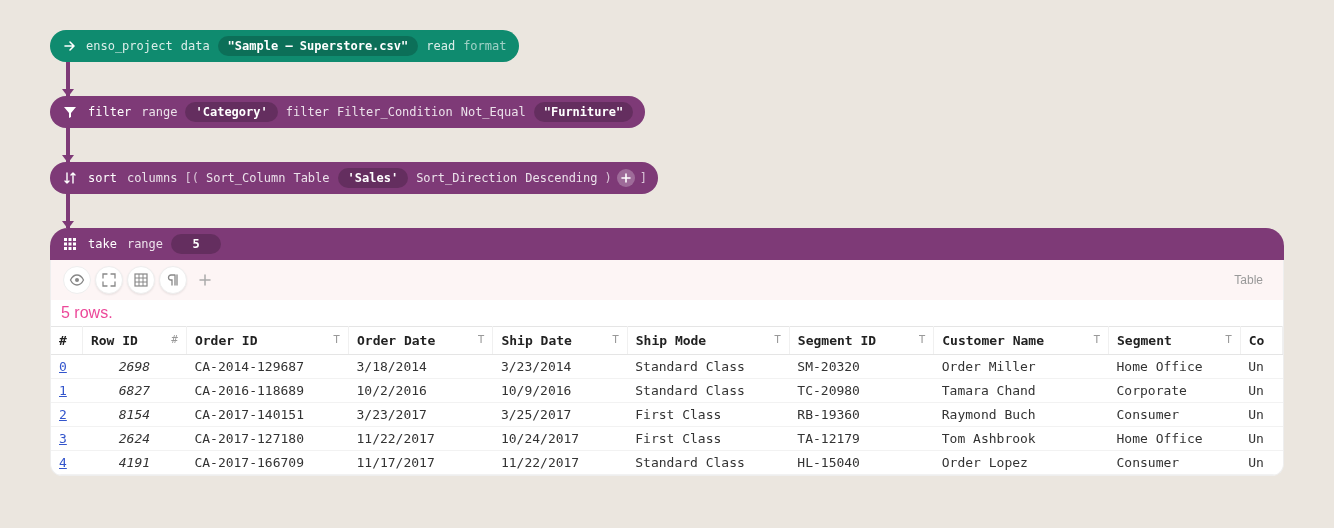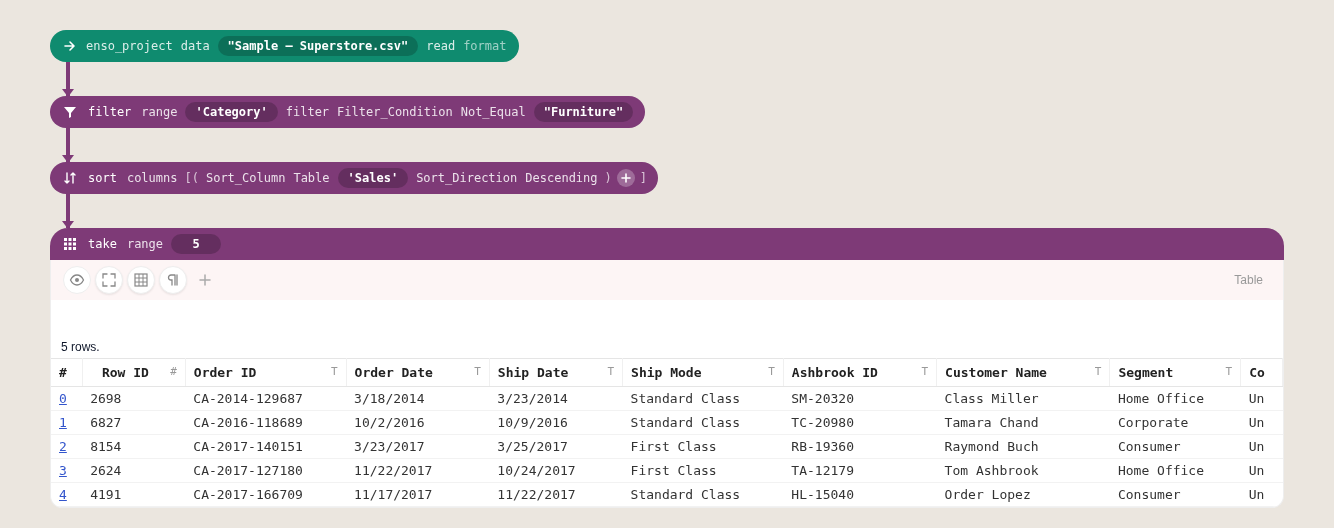--- a/index.html
+++ b/index.html
@@ -84,23 +84,22 @@
       border: 1px solid #eee;
       display: inline-flex; align-items: center; justify-content: center;
       color: #666;
       font-size: 14px;
     }
     .toolbar-btn.shadow { box-shadow: 0 1px 2px rgba(0,0,0,0.08); }
     .toolbar-spacer { flex: 1; }
     .toolbar-label { color: #999; font-size: 12px; margin-right: 8px; }
     .rows-info {
       padding: 4px 10px;
-      color: #0f172a;
-      font-size: 12px;
-      margin-top: 36px;
+      color: #ec4899;
+      font-size: 16px;
     }
     .data-table {
       width: 100%;
       border-collapse: collapse;
       font-family: "SF Mono", "Monaco", "Consolas", monospace;
       font-size: 13px;
     }
     .data-table th {
       text-align: left;
       padding: 6px 8px;
@@ -118,21 +117,21 @@
       font-weight: 400;
       font-size: 11px;
       margin-left: 10px;
     }
     .data-table td {
       padding: 4px 8px;
       border-bottom: 1px solid #f2f2f2;
       white-space: nowrap;
       color: #333;
     }
-    .data-table td.num { text-align: left; }
+    .data-table td.num { text-align: center; font-style: italic; }
     .data-table td a { color: #3355cc; text-decoration: underline; }
     .table-wrap { overflow-x: hidden; }
   </style>
 </head>
 <body>
 
 <div class="node-chain">
 
   <div class="node node-teal">
     <span class="node-icon">
@@ -241,41 +240,41 @@
       </span>
       <span class="toolbar-spacer"></span>
       <span class="toolbar-label">Table</span>
     </div>
     <div class="rows-info">5 rows.</div>
     <div class="table-wrap">
       <table class="data-table">
         <thead>
             <tr id="thead-row">
               <th><span>#</span></th>
-              <th style="text-align: center; margin-top: 12px;"><span>Row ID</span><span class="type-icon">#</span></th>
+              <th style="text-align: left; margin-top: 12px;"><span>Row ID</span><span class="type-icon">#</span></th>
               <th><span>Order ID</span><span class="type-icon">T</span></th>
               <th><span>Order Date</span><span class="type-icon">T</span></th>
               <th><span>Ship Date</span><span class="type-icon">T</span></th>
               <th><span>Ship Mode</span><span class="type-icon">T</span></th>
-              <th><span>Ashbrook ID</span><span class="type-icon">T</span></th>
+              <th><span>Segment ID</span><span class="type-icon">T</span></th>
               <th><span>Customer Name</span><span class="type-icon">T</span></th>
               <th><span>Segment</span><span class="type-icon">T</span></th>
               <th><span>Co</span></th>
             </tr>
           </thead>
         <tbody id="tbody">
             <tr>
               <td><a href="#">0</a></td>
               <td class="num">2698</td>
               <td>CA-2014-129687</td>
               <td>3/18/2014</td>
               <td>3/23/2014</td>
               <td>Standard Class</td>
               <td>SM-20320</td>
-              <td>Class Miller</td>
+              <td>Order Miller</td>
               <td>Home Office</td>
               <td>Un</td>
             </tr>
             <tr>
               <td><a href="#">1</a></td>
               <td class="num">6827</td>
               <td>CA-2016-118689</td>
               <td>10/2/2016</td>
               <td>10/9/2016</td>
               <td>Standard Class</td>

